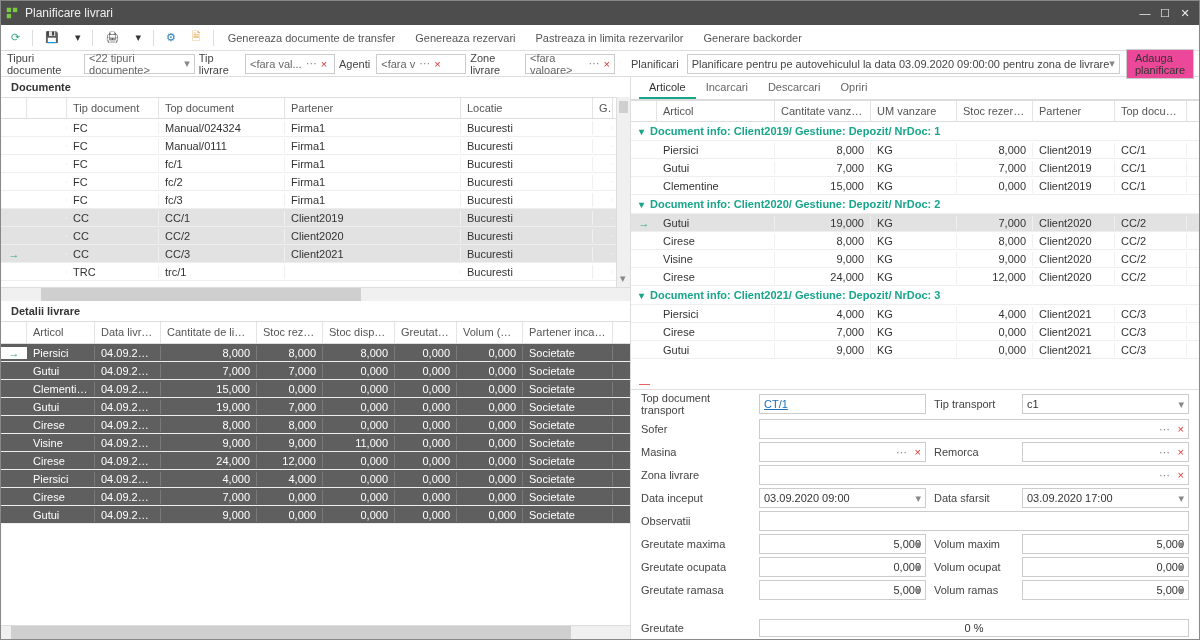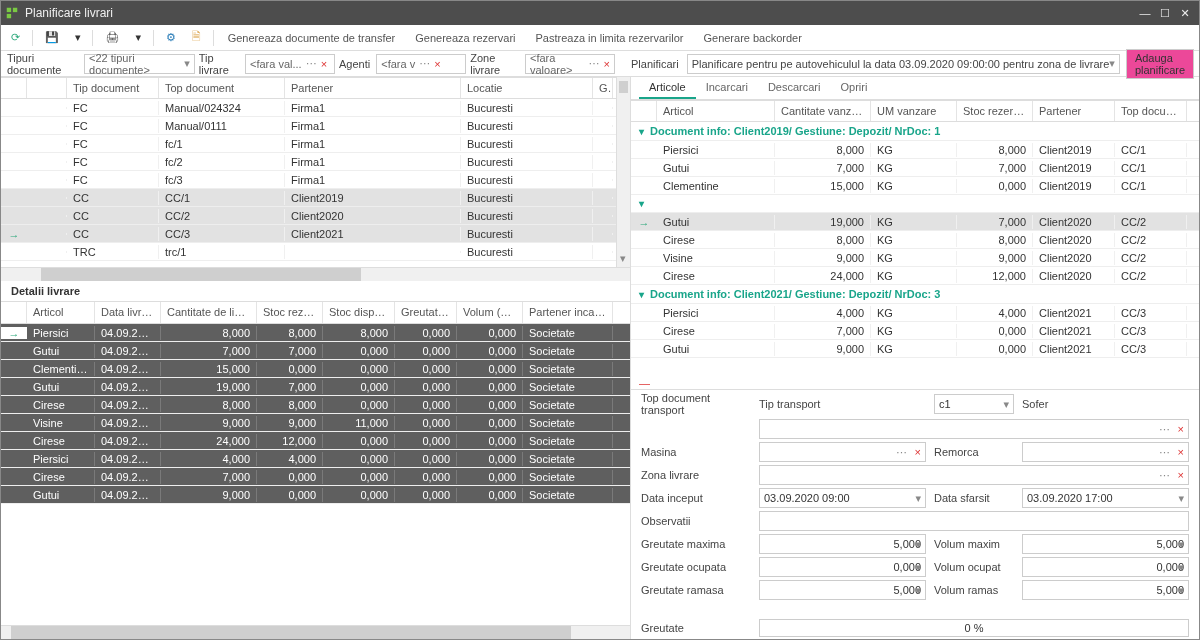--- a/index.html
+++ b/index.html
@@ -126,20 +126,21 @@
         <span style="overflow:hidden;white-space:nowrap;text-overflow:ellipsis">Planificare pentru  pe autovehiculul  la data 03.09.2020 09:00:00 pentru zona de livrare</span>
         <span style="margin-left:auto;color:#888">▾</span>
       </span>
       <span class="btn">Adauga planificare</span>
     </div>
   </div>
 
   <div class="main">
 
     <div class="left">
+      <div class="section-title">Documente</div>
       <div class="flex-row" style="height:190px">
         <div class="grow">
           <div class="grid-h">
             <div class="cell" style="width:26px"></div>
             <div class="cell" style="width:40px"></div>
             <div class="cell" style="width:92px">Tip document</div>
             <div class="cell" style="width:126px">Top document</div>
             <div class="cell" style="width:176px">Partener</div>
             <div class="cell" style="width:132px">Locatie</div>
             <div class="cell" style="width:20px">Ge</div>
@@ -415,20 +416,21 @@
                 <div class="row-handle"></div>
                 <div class="cell" style="width:118px">Clementine</div>
                 <div class="cell num" style="width:96px">15,000</div>
                 <div class="cell" style="width:86px">KG</div>
                 <div class="cell num" style="width:76px">0,000</div>
                 <div class="cell" style="width:82px">Client2019</div>
                 <div class="cell" style="width:72px">CC/1</div>
               </div>
               <div class="group-row">
                 <span class="chev">▾</span>
+                <span>Document info: Client2020/ Gestiune: Depozit/ NrDoc: 2</span>
               </div>
               <div class="grid-r sel">
                 <div class="row-handle">→</div>
                 <div class="cell" style="width:118px">Gutui</div>
                 <div class="cell num" style="width:96px">19,000</div>
                 <div class="cell" style="width:86px">KG</div>
                 <div class="cell num" style="width:76px">7,000</div>
                 <div class="cell" style="width:82px">Client2020</div>
                 <div class="cell" style="width:72px">CC/2</div>
               </div>
@@ -490,20 +492,23 @@
                 <div class="cell" style="width:82px">Client2021</div>
                 <div class="cell" style="width:72px">CC/3</div>
               </div>
             </div>
         </div>
       </div>
       <div style="display:flex;align-items:center;padding:0 8px;color:#d33">—</div>
 
       <div class="form">
         <div class="flbl">Top document transport</div>
+        <div class="fval">
+            <span class="link">CT/1</span>
+          </div>
         <div class="flbl">Tip transport</div>
         <div class="fval">
             <span>c1</span>
             <span class="drop">▾</span>
           </div>
 
         <div class="flbl">Sofer</div>
         <div class="fval" style="grid-column:2/5">
             <span></span>
             <span class="dots">⋯</span>

